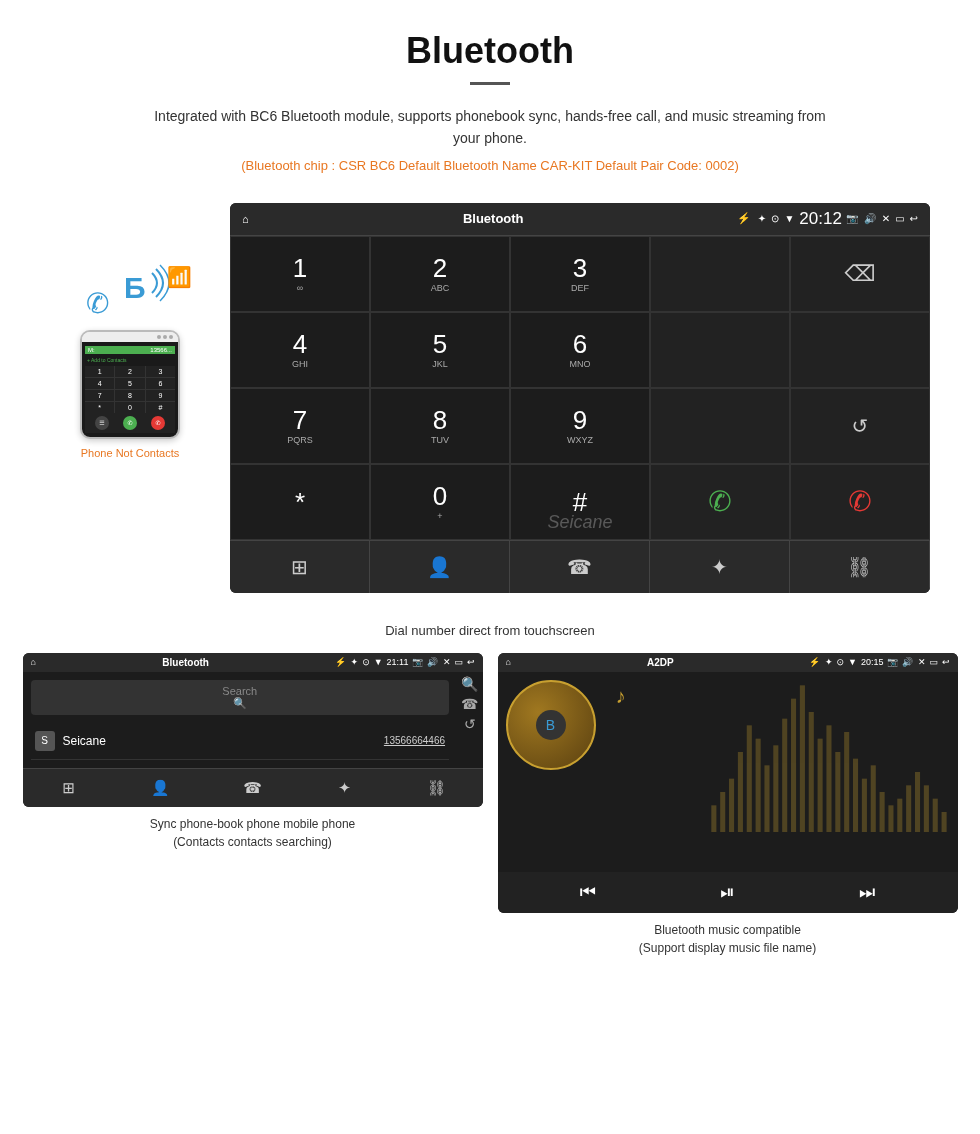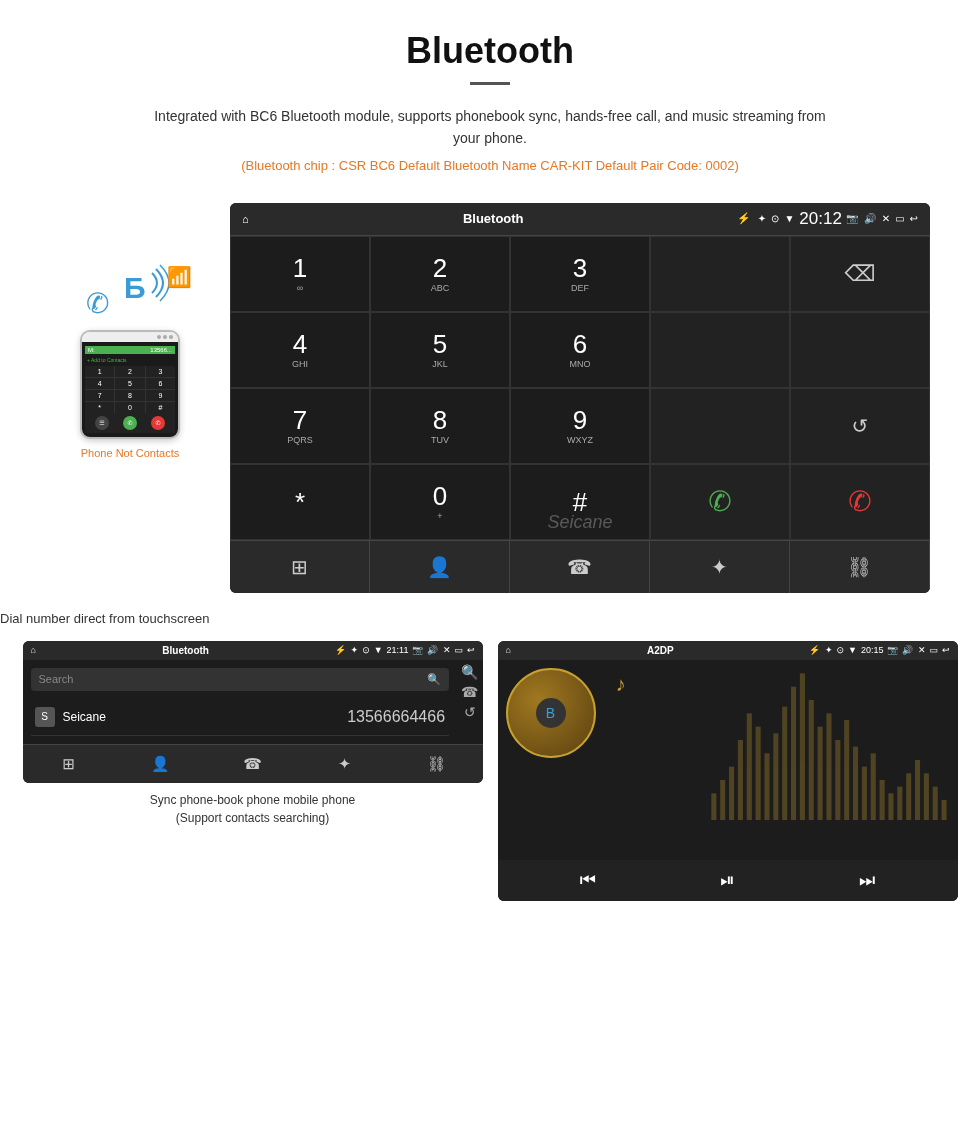--- a/index.html
+++ b/index.html
@@ -239,24 +239,24 @@
       align-items: center;
       justify-content: center;
       padding: 14px 8px;
       color: #ccc;
       font-size: 20px;
       cursor: pointer;
       border-right: 1px solid #444;
     }
 
     .dial-caption {
-      text-align: left;
+      text-align: center;
       font-size: 13px;
       color: #333;
-      margin: 8px 0 15px;
+      margin: 20px 0 15px;
     }
 
     
     .lower-screenshots {
       display: flex;
       gap: 15px;
       padding: 0 20px 10px;
       justify-content: center;
     }
     .lower-item {
@@ -297,20 +297,21 @@
     .phonebook-search {
       background: #333;
       border-radius: 4px;
       padding: 5px 8px;
       color: #888;
       font-size: 11px;
       margin-bottom: 8px;
       display: flex;
       justify-content: space-between;
       align-items: center;
+      flex-direction: column;
     }
     .phonebook-contact {
       display: flex;
       align-items: center;
       padding: 8px 4px;
       border-bottom: 1px solid #333;
       color: #fff;
     }
     .contact-letter {
       width: 20px;
@@ -324,22 +325,23 @@
       justify-content: center;
       margin-right: 8px;
       flex-shrink: 0;
     }
     .contact-name {
       font-size: 12px;
       flex: 1;
       color: #fff;
     }
     .contact-phone {
-      font-size: 16px;
+      font-size: 10px;
       color: #ccc;
+      text-decoration: underline;
     }
     .phonebook-right-icons {
       display: flex;
       flex-direction: column;
       gap: 4px;
       padding: 4px;
     }
     .pb-right-icon {
       color: #aaa;
       font-size: 14px;
@@ -660,21 +662,21 @@
       <div class="lower-bottom-nav">
         <div class="lower-nav-item">⊞</div>
         <div class="lower-nav-item">👤</div>
         <div class="lower-nav-item">☎</div>
         <div class="lower-nav-item">✦</div>
         <div class="lower-nav-item">⛓</div>
       </div>
     </div>
     <div class="lower-caption">
       <span>Sync phone-book phone mobile phone</span><br>
-      <span>(Support contacts searching)</span>
+      <span>(Contacts contacts searching)</span>
     </div>
   </div>
 
   <div class="lower-item">
     <div class="lower-screen">
 
       <div class="lower-status-bar">
         <span>⌂</span>
         <span class="lower-status-title">A2DP</span>
         <span>⚡</span>
@@ -733,15 +735,19 @@
           </div>
         </div>
       </div>
 
       <div class="music-controls">
         <span class="music-ctrl-btn">⏮</span>
         <span class="music-ctrl-btn">⏯</span>
         <span class="music-ctrl-btn">⏭</span>
       </div>
     </div>
+    <div class="lower-caption">
+      <span>Bluetooth music compatible</span><br>
+      <span>(Support display music file name)</span>
+    </div>
   </div>
 
 </div>
 
 </body></html>

